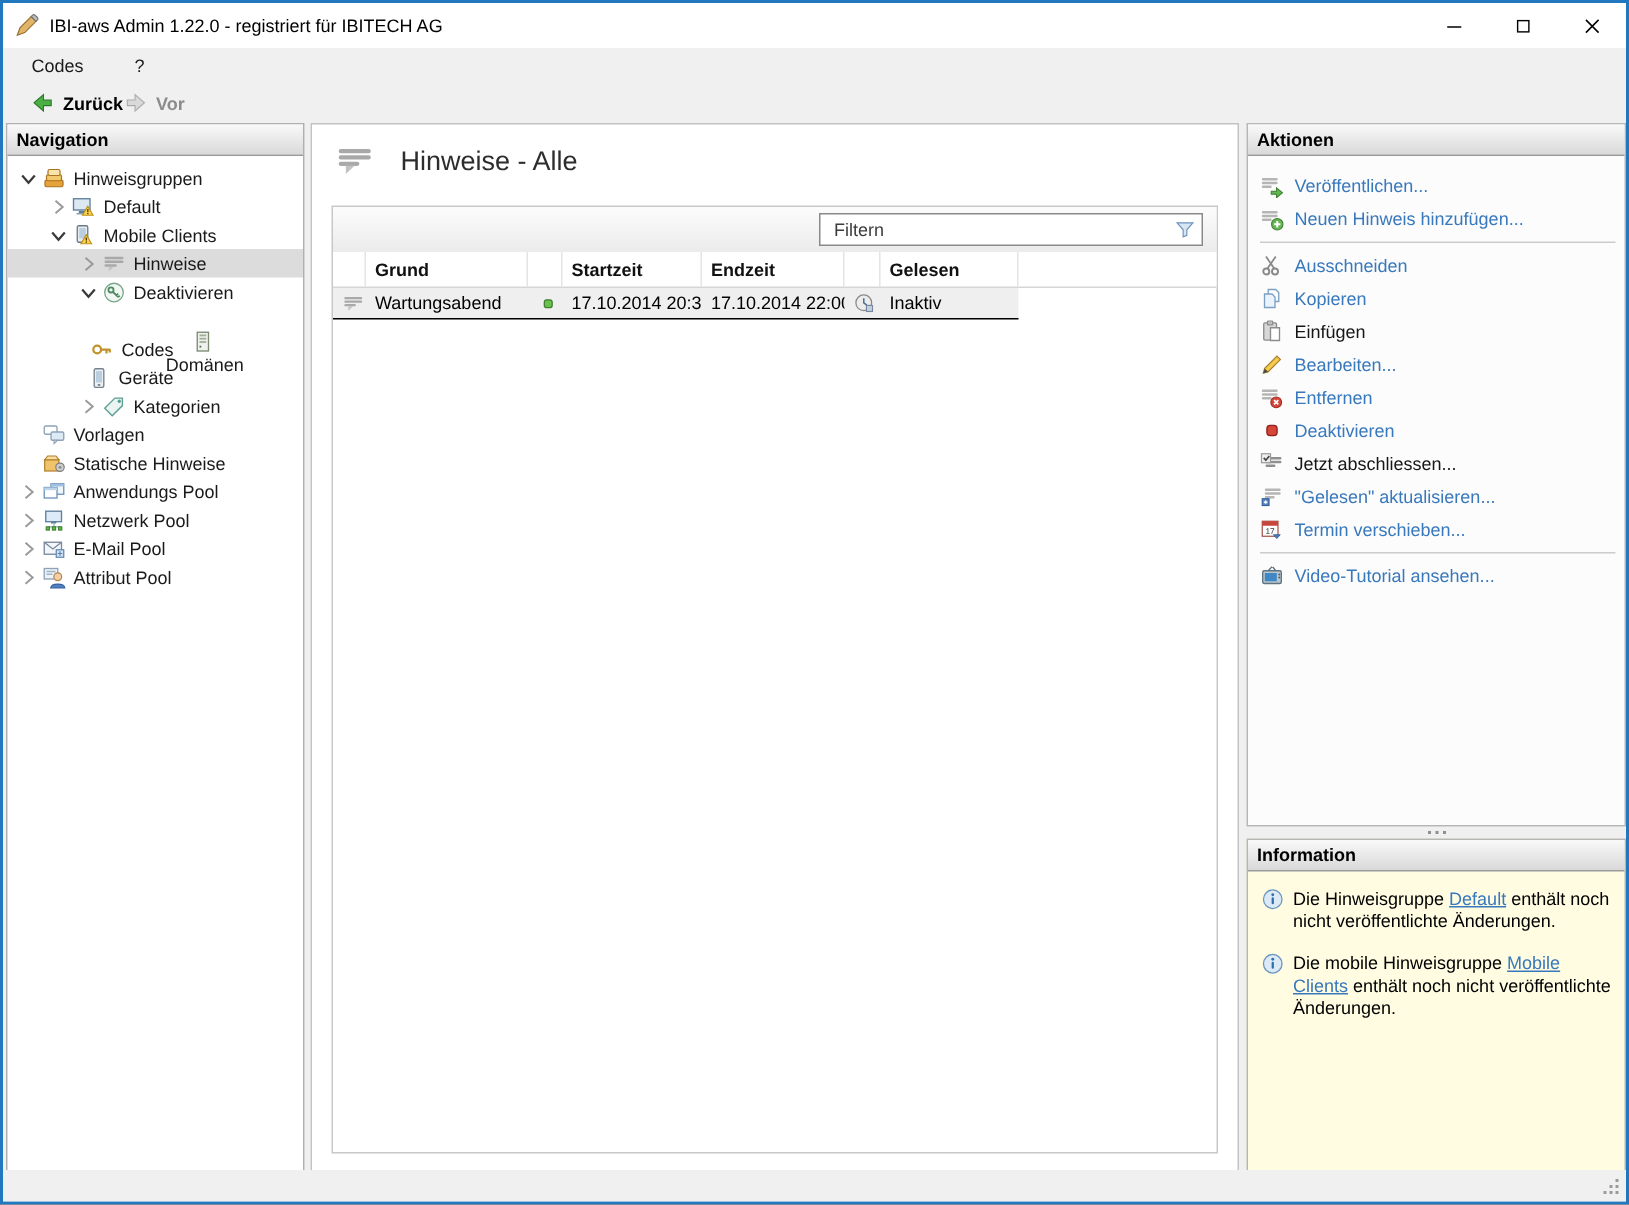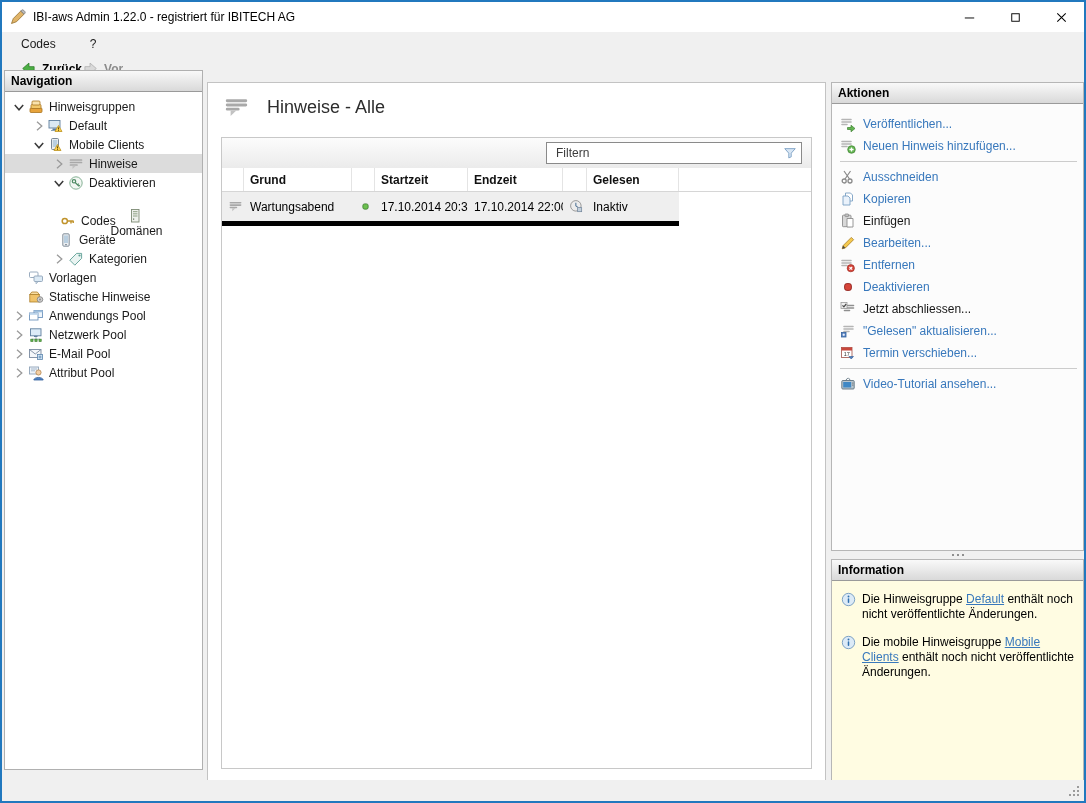--- a/index.html
+++ b/index.html
@@ -22,21 +22,21 @@
   .toolbar{height:25px;display:flex;align-items:center;padding-left:18px;background:#f0f0f0;}
   .tool-btn{display:flex;align-items:center;gap:5px;font-weight:bold;color:#000;}
   .tool-btn.disabled{color:#8c8c8c;font-weight:bold;}
   .tool-btn .ic{width:17px;height:15px;}
   
   .panel-header{height:21px;background:linear-gradient(#f9f9f9,#d9d9d9);
     border-bottom:1px solid #9a9a9a;font-weight:bold;padding:3px 0 0 6px;color:#000;}
   .ic{display:inline-flex;width:16px;height:16px;flex:none;}
   .ic svg{width:100%;height:100%;}
   
-  .nav-panel{position:absolute;left:2px;top:68px;width:199px;height:700px;
+  .nav-panel{position:absolute;left:2px;top:80px;width:199px;height:700px;
     background:#fff;border:1px solid #b0b0b0;}
   .nav-tree{padding-top:5px;}
   .tree-row{height:19px;display:flex;align-items:center;white-space:nowrap;}
   .tree-row.selected{background:#dcdcdc;}
   .tree-arrow{width:16px;height:16px;display:inline-flex;flex:none;}
   .tree-arrow svg{width:100%;height:100%;}
   .tree-row .ic{margin:0 5px 0 1px;}
   
   .main-panel{position:absolute;left:205px;top:80px;width:619px;height:700px;
     background:#fff;border:1px solid #c3c3c3;}
@@ -50,21 +50,21 @@
   .filter-wrap{position:relative;width:256px;height:22px;}
   .filter-input{width:100%;height:100%;border:1px solid #8a8a8a;background:#fff;
     padding:2px 26px 2px 9px;font-family:"Liberation Sans",sans-serif;font-size:12px;color:#000;}
   .filter-input::placeholder{color:#3c3c3c;opacity:1;}
   .filter-funnel{position:absolute;right:5px;top:4px;width:14px;height:14px;display:inline-flex;}
   .filter-funnel svg{width:100%;height:100%;}
   .thead{display:flex;height:24px;border-bottom:1px solid #d6d6d6;align-items:stretch;background:#fff;}
   .th{display:flex;align-items:center;padding-left:6px;border-right:1px solid #e4e4e4;
     font-weight:bold;color:#111;white-space:nowrap;overflow:hidden;}
   .th.filler{border-right:none;flex:1;}
-  .trow{display:flex;height:34px;background:#efefef;border-bottom:5px solid #000000;align-items:stretch;width:457px;}
+  .trow{display:flex;height:21px;background:#efefef;border-bottom:1px solid #000000;align-items:stretch;width:457px;}
   .td{display:flex;align-items:center;padding-left:6px;white-space:nowrap;overflow:hidden;color:#000;}
   .td .ic{width:15px;height:15px;}
   
   .actions-panel{position:absolute;left:829px;top:80px;width:253px;height:469px;
     background:#fcfcfc;border:1px solid #b6b6b6;}
   .action-list{padding:9px 4px 0 6px;text-align:right;}
   .action-row{display:flex;align-items:center;height:22px;gap:7px;padding-left:2px;}
   .action-label.link{color:#3878bc;}
   .action-label.disabled{color:#161616;}
   .action-sep{height:1px;background:#cccccc;margin:4px 2px;}

